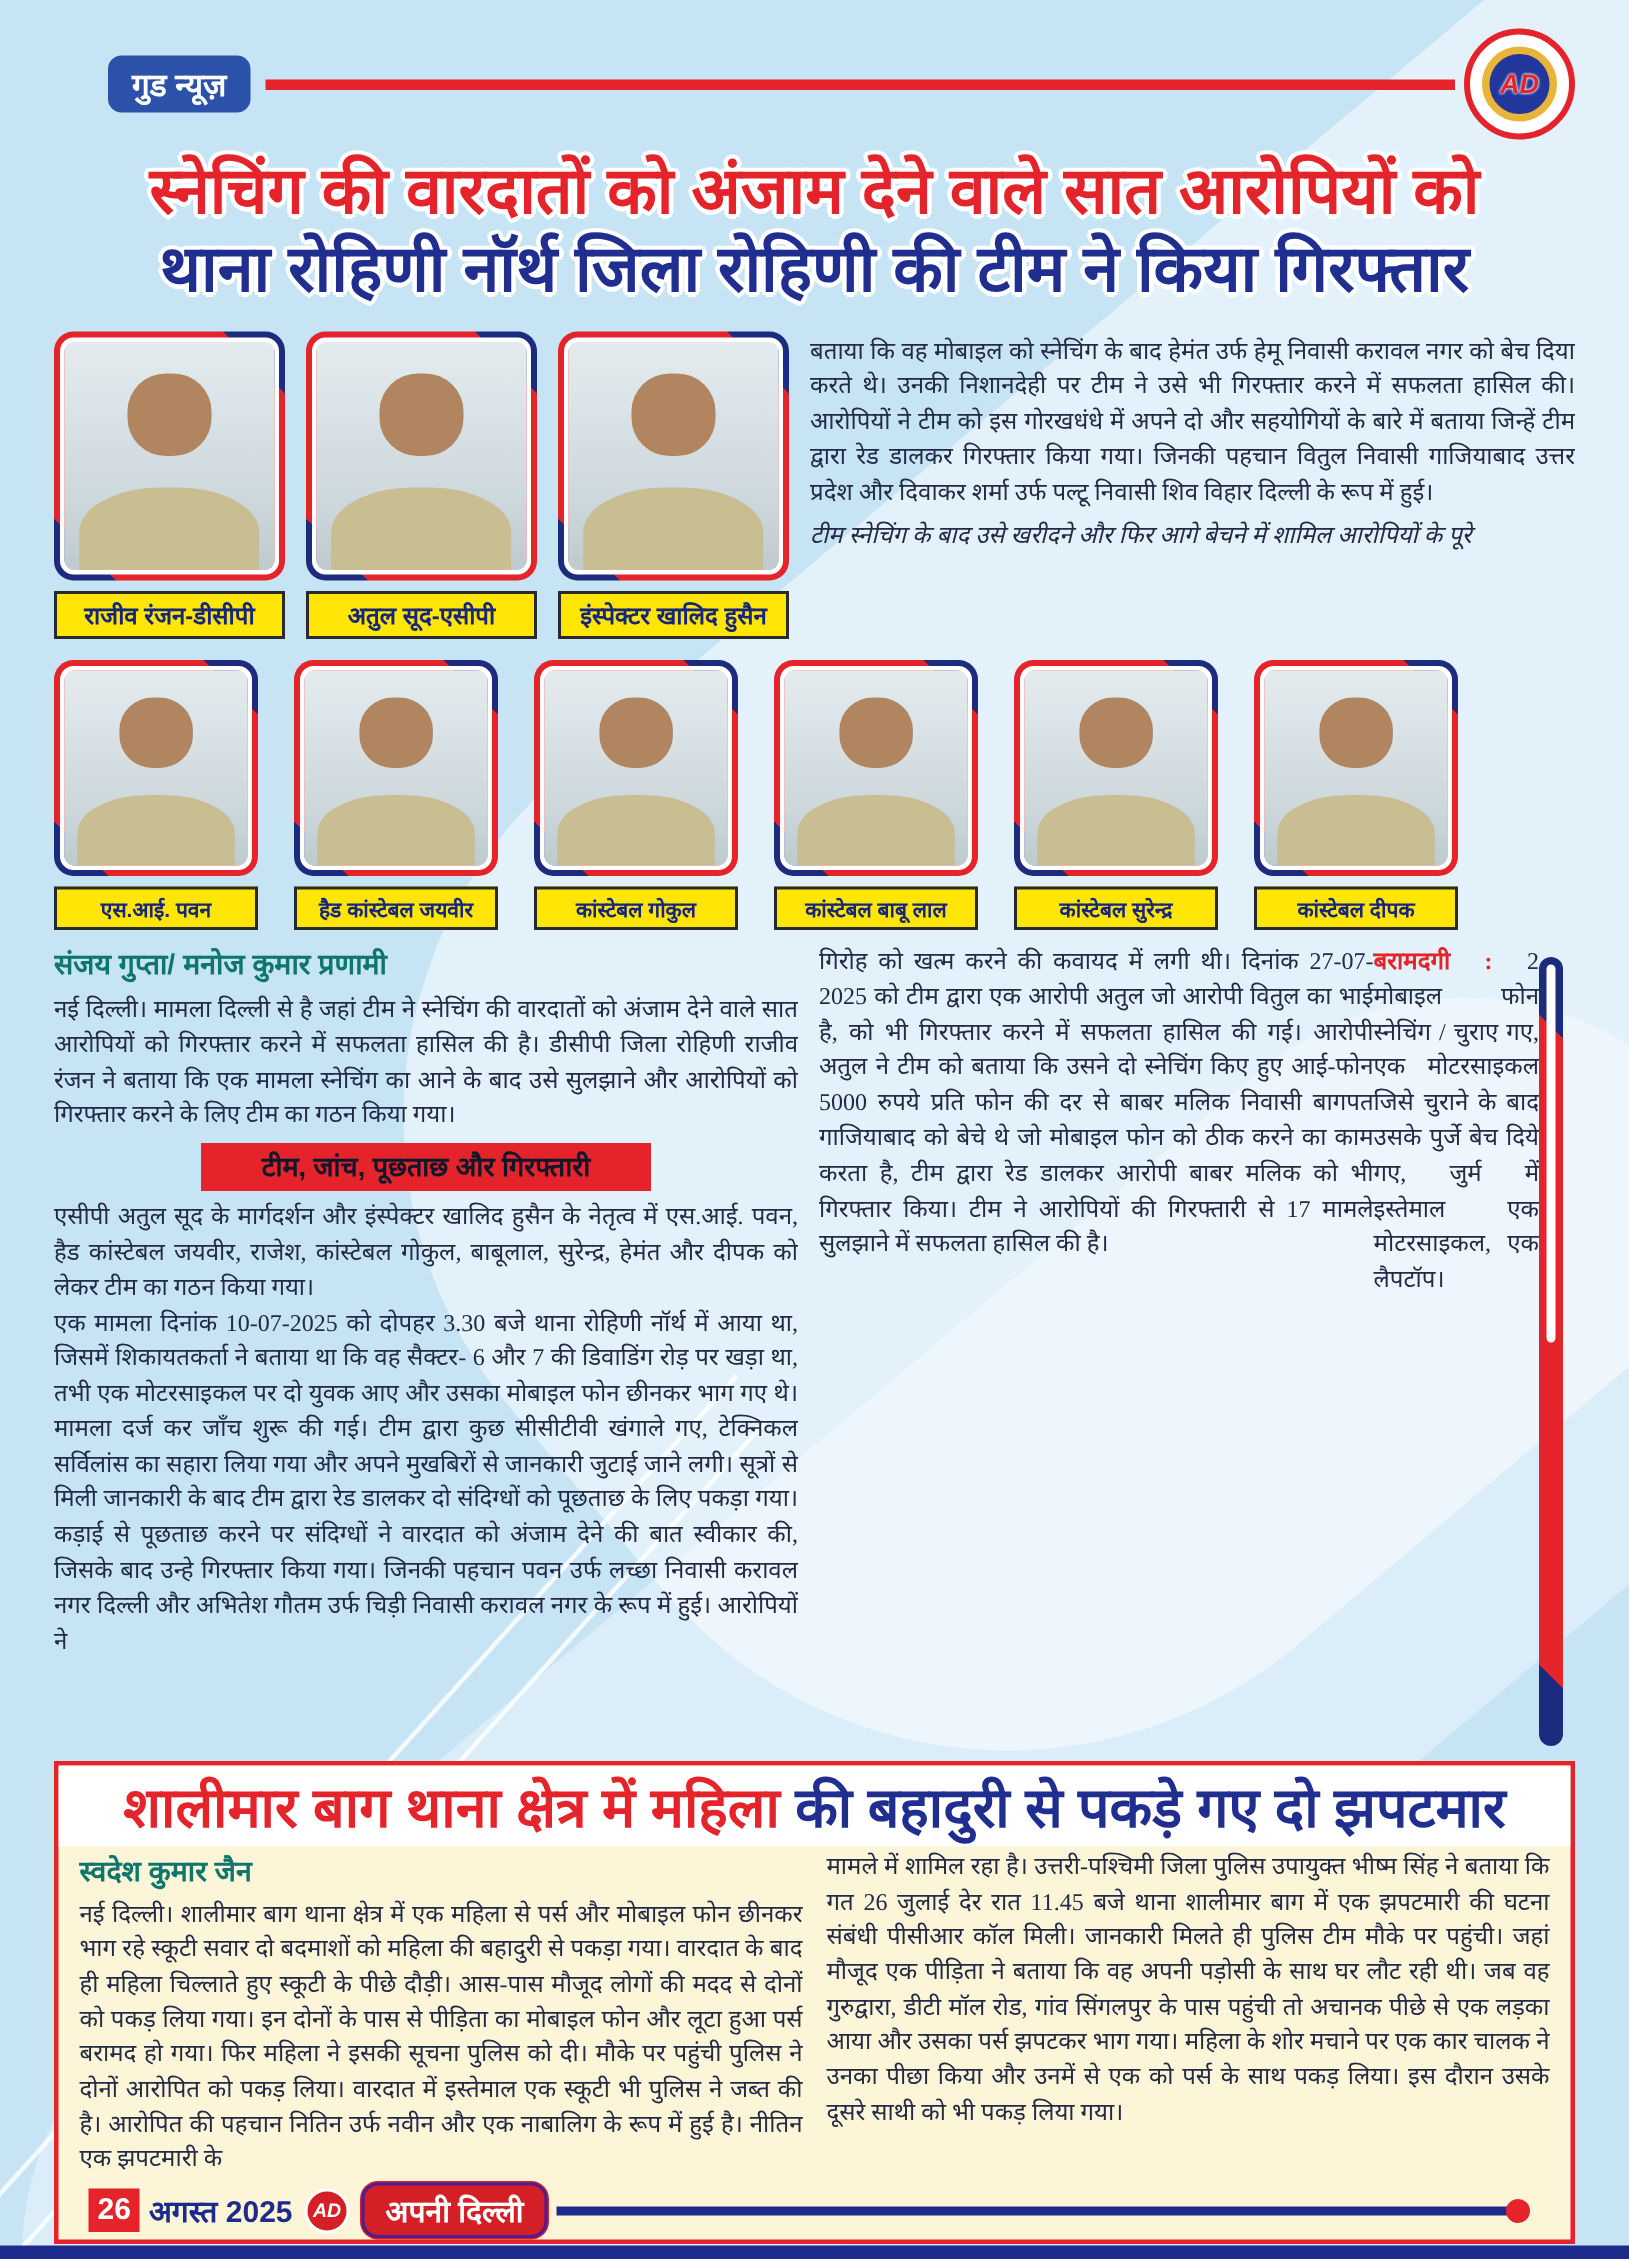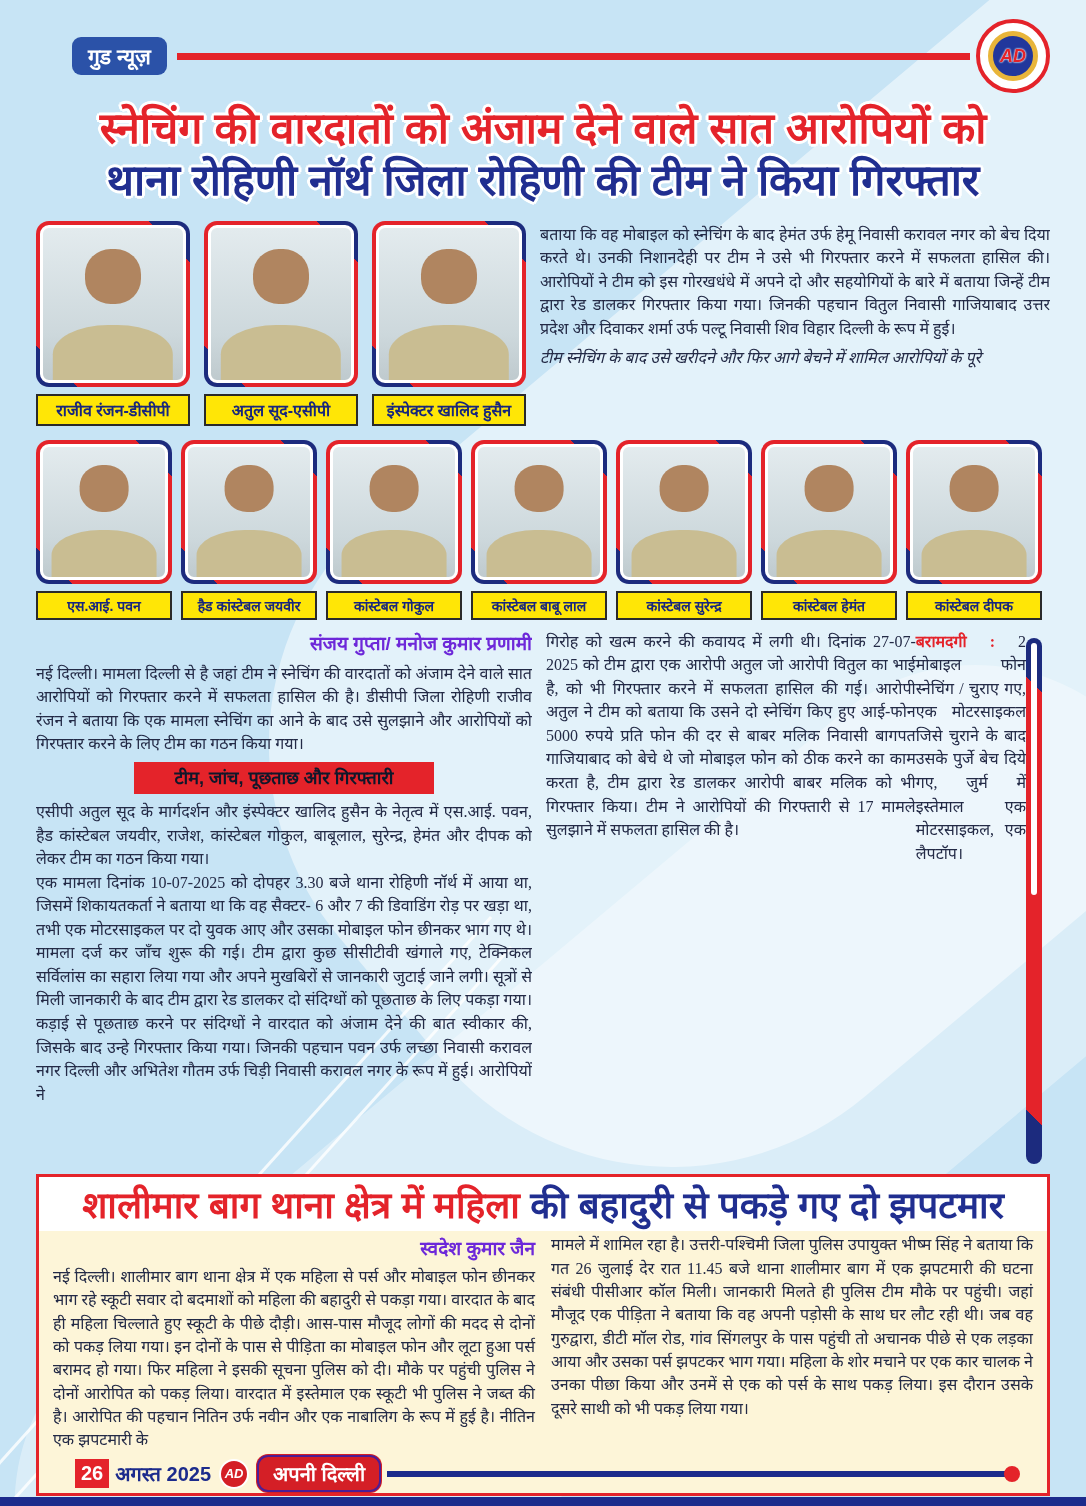--- a/index.html
+++ b/index.html
@@ -49,31 +49,31 @@
     font-family:"Liberation Sans","DejaVu Sans",sans-serif; font-weight:bold; font-size:16px;
     text-align:center; padding:3px 2px; white-space:nowrap; overflow:hidden; }
 
   .row-a { display:flex; margin-top:14px; gap:14px; }
   .officers { display:flex; gap:14px; flex:none; }
   .officer { width:154px; }
   .officer .photo { height:158px; }
   .intro-col { flex:1; font-size:16px; line-height:1.47; text-align:justify; padding-top:2px; overflow:hidden; max-height:208px; }
   .intro-col p + p { margin-top:6px;font-style:italic; }
 
-  .team-row { display:flex; gap:9px; margin-top:14px; }
+  .team-row { display:flex; gap:24px; margin-top:14px; }
   .member { width:136px; flex:none; }
   .member .photo { height:136px; }
   .member .name-tag { font-size:14px; }
 
   
   .cols { display:flex; gap:14px; margin-top:10px; }
   .col { width:496px; font-size:16px; line-height:1.47; text-align:justify; overflow:hidden; }
   .col-left { height:534px; }
   .col-right { height:534px; display:flex; flex-direction:row; }
-  .byline { color:#6d28d9; font-weight:bold; text-align:right; font-size:19px; margin-bottom:4px;
+  .byline { color:#0f766e; font-weight:bold; text-align:left; font-size:19px; margin-bottom:4px;
     font-family:"Liberation Sans","DejaVu Sans",sans-serif; }
   .section-banner { background:#e4232a; color:#0f172a; font-weight:bold; text-align:center;
     font-family:"Liberation Sans","DejaVu Sans",sans-serif; font-size:18px;
     padding:3px 10px; margin:6px auto; width:300px; }
   .recovery-label { color:#e4232a; font-weight:bold; }
   .group-frame { margin-top:8px; border-radius:20px; padding:5px;
     background:linear-gradient(45deg,#1c2b7e 0%,#1c2b7e 10%,#e4232a 10%,#e4232a 90%,#1c2b7e 90%); }
   .group-photo { height:252px; border:3px solid #fff; border-radius:15px; position:relative; overflow:hidden;
     background:linear-gradient(90deg,#7a5c47 0%,#8a6a50 9%,#e6d2b4 9%,#ded0c0 36%,#cdb89a 36%,#e2d3bd 66%,#c59a76 66%,#b98e6c 100%); }
   .gp-fig { position:absolute; width:34px; height:86px; background:#c3b287; border-radius:16px 16px 4px 4px; top:34px; }
@@ -93,21 +93,21 @@
   .a2-headline { background:#fff; text-align:center; font-family:"Liberation Sans","DejaVu Sans",sans-serif;
     font-weight:bold; font-size:37px; line-height:1.25; padding:6px 4px 2px;
     text-shadow:-2px -2px 0 #fff,2px -2px 0 #fff,-2px 2px 0 #fff,2px 2px 0 #fff; }
   .a2-headline .red { color:#e4232a; }
   .a2-headline .blue { color:#202e90; }
   .a2-cols { display:flex; gap:16px; padding:2px 14px 10px; }
   .a2-col { width:50%; font-size:16px; line-height:1.46; text-align:justify; }
   .a2-col .byline { margin:2px 0 2px; }
 
   
-  .footer { position:absolute; left:75px; right:66px; bottom:14px; display:flex; align-items:center; z-index:3;
+  .footer { position:absolute; left:59px; right:66px; bottom:14px; display:flex; align-items:center; z-index:3;
     font-family:"Liberation Sans","DejaVu Sans",sans-serif; }
   .f-day { background:#e4232a; color:#fff; font-weight:bold; font-size:20px; padding:3px 6px; }
   .f-month { color:#1c2b8c; font-weight:bold; font-size:20px; margin:0 8px 0 6px; white-space:nowrap; }
   .f-logo { width:30px; height:30px; border-radius:50%; background:#d41f26; border:2px solid #fff; color:#fff;
     display:flex; align-items:center; justify-content:center; font-weight:bold; font-style:italic; font-size:13px; flex:none; }
   .f-brand { background:#d41f26; color:#fff; font-weight:bold; font-size:20px; padding:3px 14px;
     border-radius:11px; border:2px solid #4c1d95; box-shadow:0 0 0 1px #d41f26; margin-left:8px; white-space:nowrap; }
   .f-line { flex:1; height:6px; background:#1c2b8c; margin-left:6px; }
   .f-dot { width:16px; height:16px; border-radius:50%; background:#e4232a; margin-left:-2px; flex:none; }
   .bottom-bar { position:absolute; left:0; right:0; bottom:0; height:9px; background:#1c2b8c; z-index:3; }
@@ -210,29 +210,20 @@
         <div class="name-tag">कांस्टेबल बाबू लाल</div>
       </div>
       <div class="member">
         <div class="frame">
           <div class="photo" style="height:136px">
             <div class="head"></div>
             <div class="torso"></div>
           </div>
         </div>
         <div class="name-tag">कांस्टेबल सुरेन्द्र</div>
-      </div>
-      <div class="member">
-        <div class="frame">
-          <div class="photo" style="height:136px">
-            <div class="head"></div>
-            <div class="torso"></div>
-          </div>
-        </div>
-        <div class="name-tag">कांस्टेबल हेमंत</div>
       </div>
       <div class="member">
         <div class="frame">
           <div class="photo" style="height:136px">
             <div class="head"></div>
             <div class="torso"></div>
           </div>
         </div>
         <div class="name-tag">कांस्टेबल दीपक</div>
       </div>

